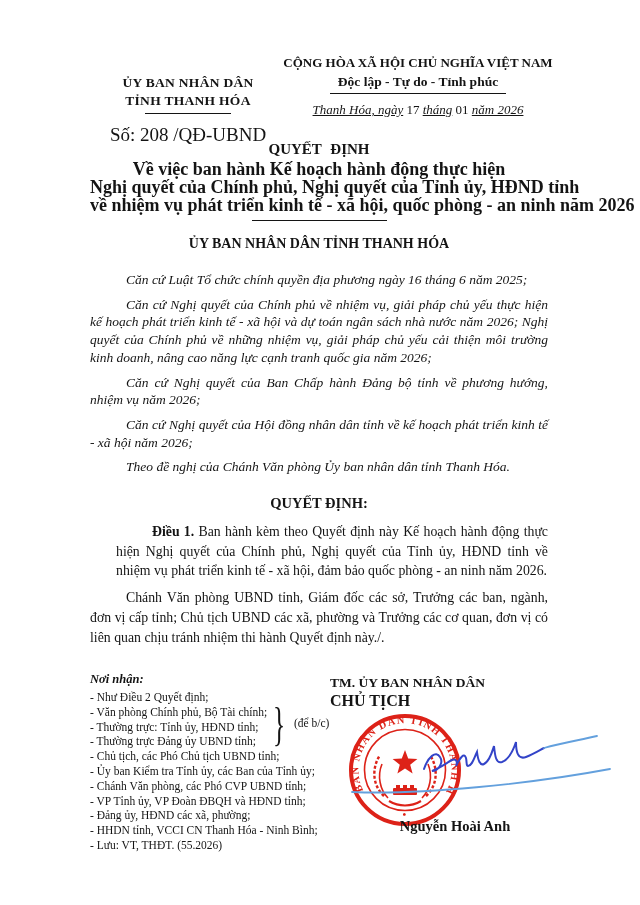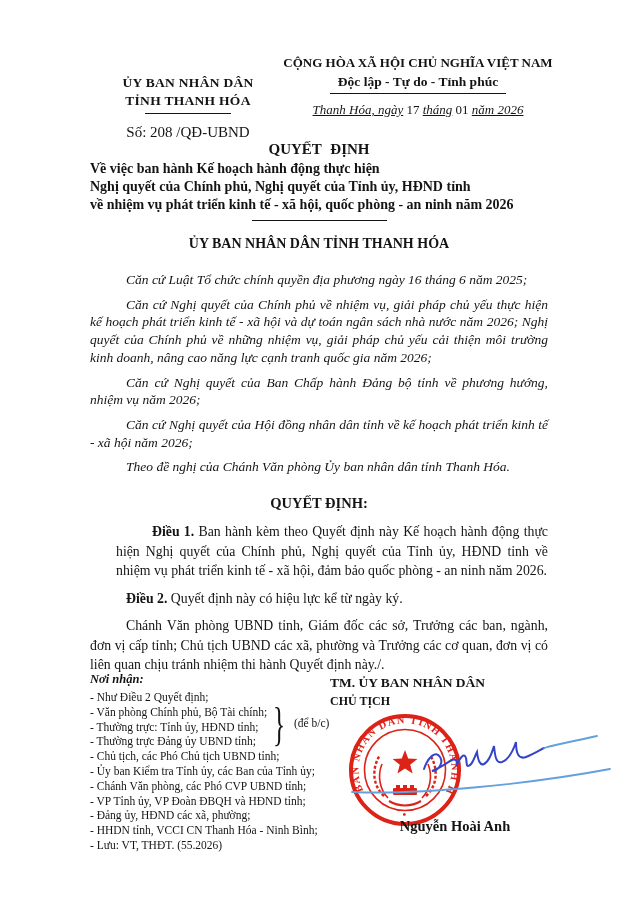--- a/index.html
+++ b/index.html
@@ -12,30 +12,30 @@
   .page{
     position:relative;width:640px;height:905px;background:#ffffff;
     font-family:"Liberation Serif","DejaVu Serif",serif;color:var(--ink);
     overflow:hidden;
   }
   .i{font-style:italic;text-decoration:underline;}
   
   .hdr-left{position:absolute;left:84px;top:54px;width:208px;text-align:center;margin-top:20px;}
   .hdr-left .org{font-weight:bold;font-size:13.5px;line-height:18px;letter-spacing:.3px;white-space:nowrap;}
   .rule-left{width:86px;border-top:1.4px solid var(--ink);margin:3px auto 0 auto;}
-  .doc-no{font-size:15px;margin-top:10px;white-space:nowrap;}
+  .doc-no{font-size:19px;margin-top:10px;white-space:nowrap;}
   .hdr-right{position:absolute;left:268px;top:54px;width:300px;text-align:center;}
   .hdr-right .nat1{font-weight:bold;font-size:13px;line-height:18px;white-space:nowrap;}
   .hdr-right .nat2{font-weight:bold;font-size:13.5px;line-height:19px;white-space:nowrap;}
   .rule-right{width:176px;border-top:1.4px solid var(--ink);margin:2px auto 0 auto;}
   .date-line{font-size:13px;margin-top:8px;white-space:nowrap;}
   
   .main{position:absolute;left:90px;top:140px;width:458px;}
   .doc-kind{text-align:center;font-weight:bold;font-size:15px;line-height:18px;word-spacing:5px;}
-  .subtitle{text-align:left;font-weight:bold;font-size:14px;line-height:18px;white-space:nowrap;}
+  .subtitle{text-align:center;font-weight:bold;font-size:18px;line-height:18px;white-space:nowrap;}
   .subtitle.first{margin-top:2px;}
   .title-rule{width:135px;border-top:1.4px solid var(--ink);margin:6px auto 0 auto;}
   .authority{text-align:center;font-weight:bold;font-size:14px;line-height:18px;margin-top:14px;white-space:nowrap;}
   p{margin:0;}
   .pre{font-style:italic;font-size:13.5px;line-height:17.7px;text-align:justify;text-indent:36px;margin-top:7px;}
   .pre.first{margin-top:18px;}
   .op-heading{text-align:center;font-weight:bold;font-size:14.5px;line-height:18px;margin-top:18px;}
   .art{font-size:13.8px;line-height:19.7px;text-align:justify;text-indent:36px;margin-top:8px;}
   .art.a1{margin-top:10px;margin-left:26px;}
   .art-label{font-weight:bold;}
@@ -43,21 +43,21 @@
   
   .recipients{position:absolute;left:90px;top:672px;width:300px;}
   .rec-heading{font-weight:bold;font-style:italic;font-size:12.5px;line-height:15px;}
   .rec-list{margin-top:3px;}
   .rec-item{font-size:11.5px;line-height:14.8px;white-space:nowrap;}
   .brace{position:absolute;left:183px;top:30px;font-size:46px;font-weight:300;line-height:46px;transform:scaleX(.55);transform-origin:left center;color:var(--ink);}
   .bracket-note{position:absolute;left:204px;top:45px;font-size:11.5px;white-space:nowrap;}
   
   .sign-block{position:absolute;left:330px;top:674px;width:250px;text-align:left;}
   .sign-block .l1{font-weight:bold;font-size:13.5px;line-height:18px;white-space:nowrap;}
-  .sign-block .l2{font-weight:bold;font-size:12px;line-height:18px;}
+  .sign-block .l2{font-weight:bold;font-size:16px;line-height:18px;}
   .seal{position:absolute;left:343px;top:708px;}
   .seal .ring{fill:none;stroke:var(--seal-red);}
   .seal .stxt{fill:var(--seal-red);font-weight:bold;font-size:10.5px;letter-spacing:1.2px;font-family:"Liberation Serif",serif;}
   .seal .emb{fill:var(--seal-red);}
   .seal .embl{fill:none;stroke:var(--seal-red);}
   .sig-strokes{position:absolute;left:340px;top:720px;}
   .sig-strokes .dark{fill:none;stroke:var(--sig-dark);stroke-width:2;stroke-linecap:round;}
   .sig-strokes .light{fill:none;stroke:var(--sig-light);stroke-width:1.8;stroke-linecap:round;}
   .signer{position:absolute;left:335px;top:818px;width:240px;text-align:center;font-weight:bold;font-size:14.5px;}
 </style>
@@ -89,21 +89,20 @@
     <div class="authority">ỦY BAN NHÂN DÂN TỈNH THANH HÓA</div>
 
     <p class="pre first">Căn cứ Luật Tổ chức chính quyền địa phương ngày 16 tháng 6 năm 2025;</p>
     <p class="pre">Căn cứ Nghị quyết của Chính phủ về nhiệm vụ, giải pháp chủ yếu thực hiện kế hoạch phát triển kinh tế - xã hội và dự toán ngân sách nhà nước năm 2026; Nghị quyết của Chính phủ về những nhiệm vụ, giải pháp chủ yếu cải thiện môi trường kinh doanh, nâng cao năng lực cạnh tranh quốc gia năm 2026;</p>
     <p class="pre">Căn cứ Nghị quyết của Ban Chấp hành Đảng bộ tỉnh về phương hướng, nhiệm vụ năm 2026;</p>
     <p class="pre">Căn cứ Nghị quyết của Hội đồng nhân dân tỉnh về kế hoạch phát triển kinh tế - xã hội năm 2026;</p>
     <p class="pre">Theo đề nghị của Chánh Văn phòng Ủy ban nhân dân tỉnh Thanh Hóa.</p>
 
     <div class="op-heading">QUYẾT ĐỊNH:</div>
     <p class="art a1"><span class="art-label">Điều 1.</span> <span>Ban hành kèm theo Quyết định này Kế hoạch hành động thực hiện Nghị quyết của Chính phủ, Nghị quyết của Tỉnh ủy, HĐND tỉnh về nhiệm vụ phát triển kinh tế - xã hội, đảm bảo quốc phòng - an ninh năm 2026.</span></p>
-    <p class="art"><span class="art-label">Điều 2.</span> <span>Quyết định này có hiệu lực kể từ ngày ký.</span></p>
     <p class="art closing">Chánh Văn phòng UBND tỉnh, Giám đốc các sở, Trưởng các ban, ngành, đơn vị cấp tỉnh; Chủ tịch UBND các xã, phường và Trưởng các cơ quan, đơn vị có liên quan chịu tránh nhiệm thi hành Quyết định này./.</p>
   </div>
 
   <div class="recipients">
     <div class="rec-heading">Nơi nhận:</div>
     <div class="rec-list">
       <div class="rec-item">- Như Điều 2 Quyết định;</div>
       <div class="rec-item">- Văn phòng Chính phủ, Bộ Tài chính;</div>
       <div class="rec-item">- Thường trực: Tỉnh ủy, HĐND tỉnh;</div>
       <div class="rec-item">- Thường trực Đảng ủy UBND tỉnh;</div>

